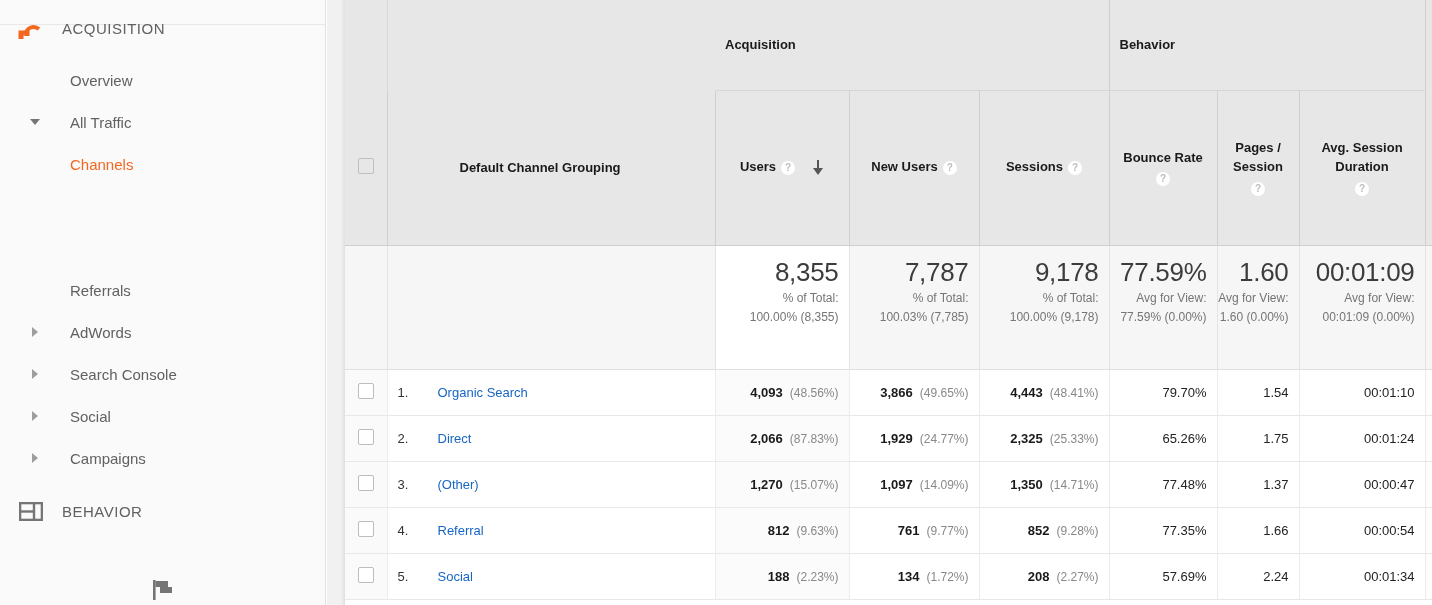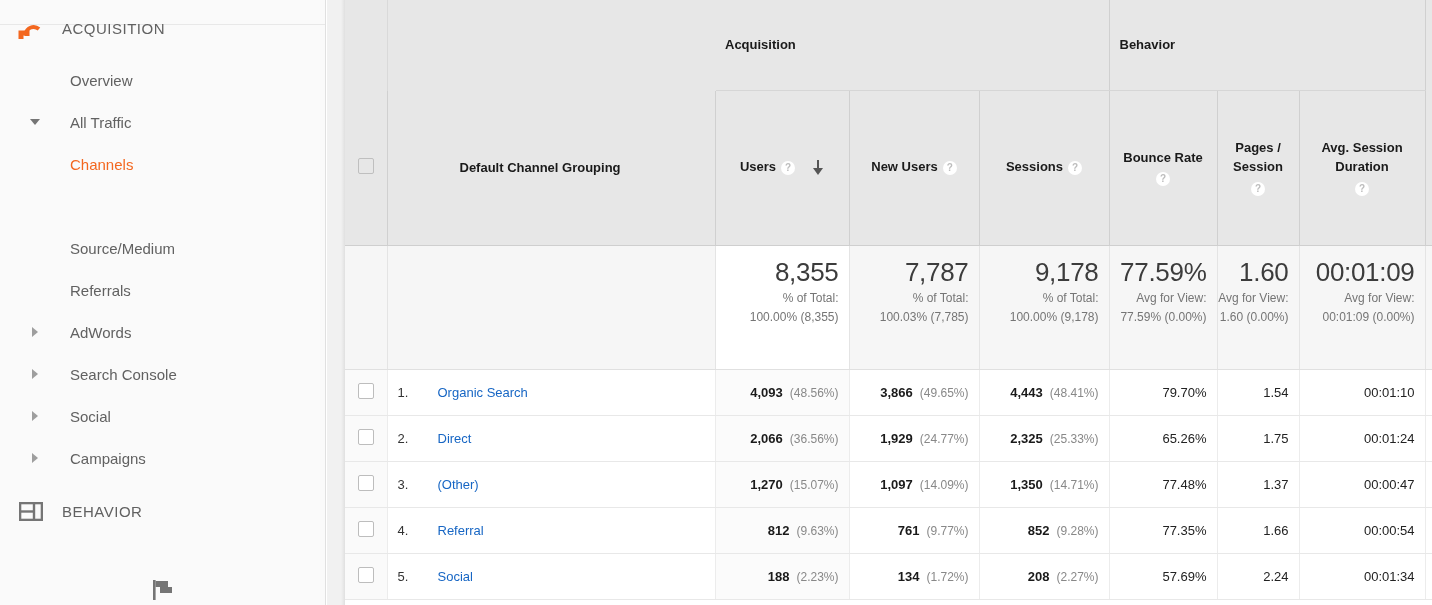--- a/index.html
+++ b/index.html
@@ -218,24 +218,20 @@
         </span>
       <span class="item-label">All Traffic</span>
     </div>
 
     <div class="nav-item selected" style="top:143px;">
       <span class="arrow-cell"></span>
       <span class="item-label">Channels</span>
     </div>
 
 
-    <div class="nav-item" style="top:227px;">
-      <span class="arrow-cell"></span>
-      <span class="item-label">Source/Medium</span>
-    </div>
 
     <div class="nav-item" style="top:269px;">
       <span class="arrow-cell"></span>
       <span class="item-label">Referrals</span>
     </div>
 
     <div class="nav-item" style="top:311px;">
       <span class="arrow-cell">
           <i class="tri-right"></i>
         </span>
@@ -426,21 +422,21 @@
         <td class="cell-num"><span class="plain">00:01:10</span></td>
         <td class="cell-tail"></td>
       </tr>
 
       <tr class="drow">
         <td class="cell-check"><span class="chk"></span></td>
         <td class="cell-dim">
           <span class="idx">2.</span><a class="dimlink" href="#">Direct</a>
         </td>
         <td class="cell-num sorted">
-          <span class="val">2,066</span><span class="pct">(36.56%)</span>
+          <span class="val">2,066</span><span class="pct">(87.83%)</span>
         </td>
         <td class="cell-num">
           <span class="val">1,929</span><span class="pct">(24.77%)</span>
         </td>
         <td class="cell-num">
           <span class="val">2,325</span><span class="pct">(25.33%)</span>
         </td>
         <td class="cell-num"><span class="plain">65.26%</span></td>
         <td class="cell-num"><span class="plain">1.75</span></td>
         <td class="cell-num"><span class="plain">00:01:24</span></td>

